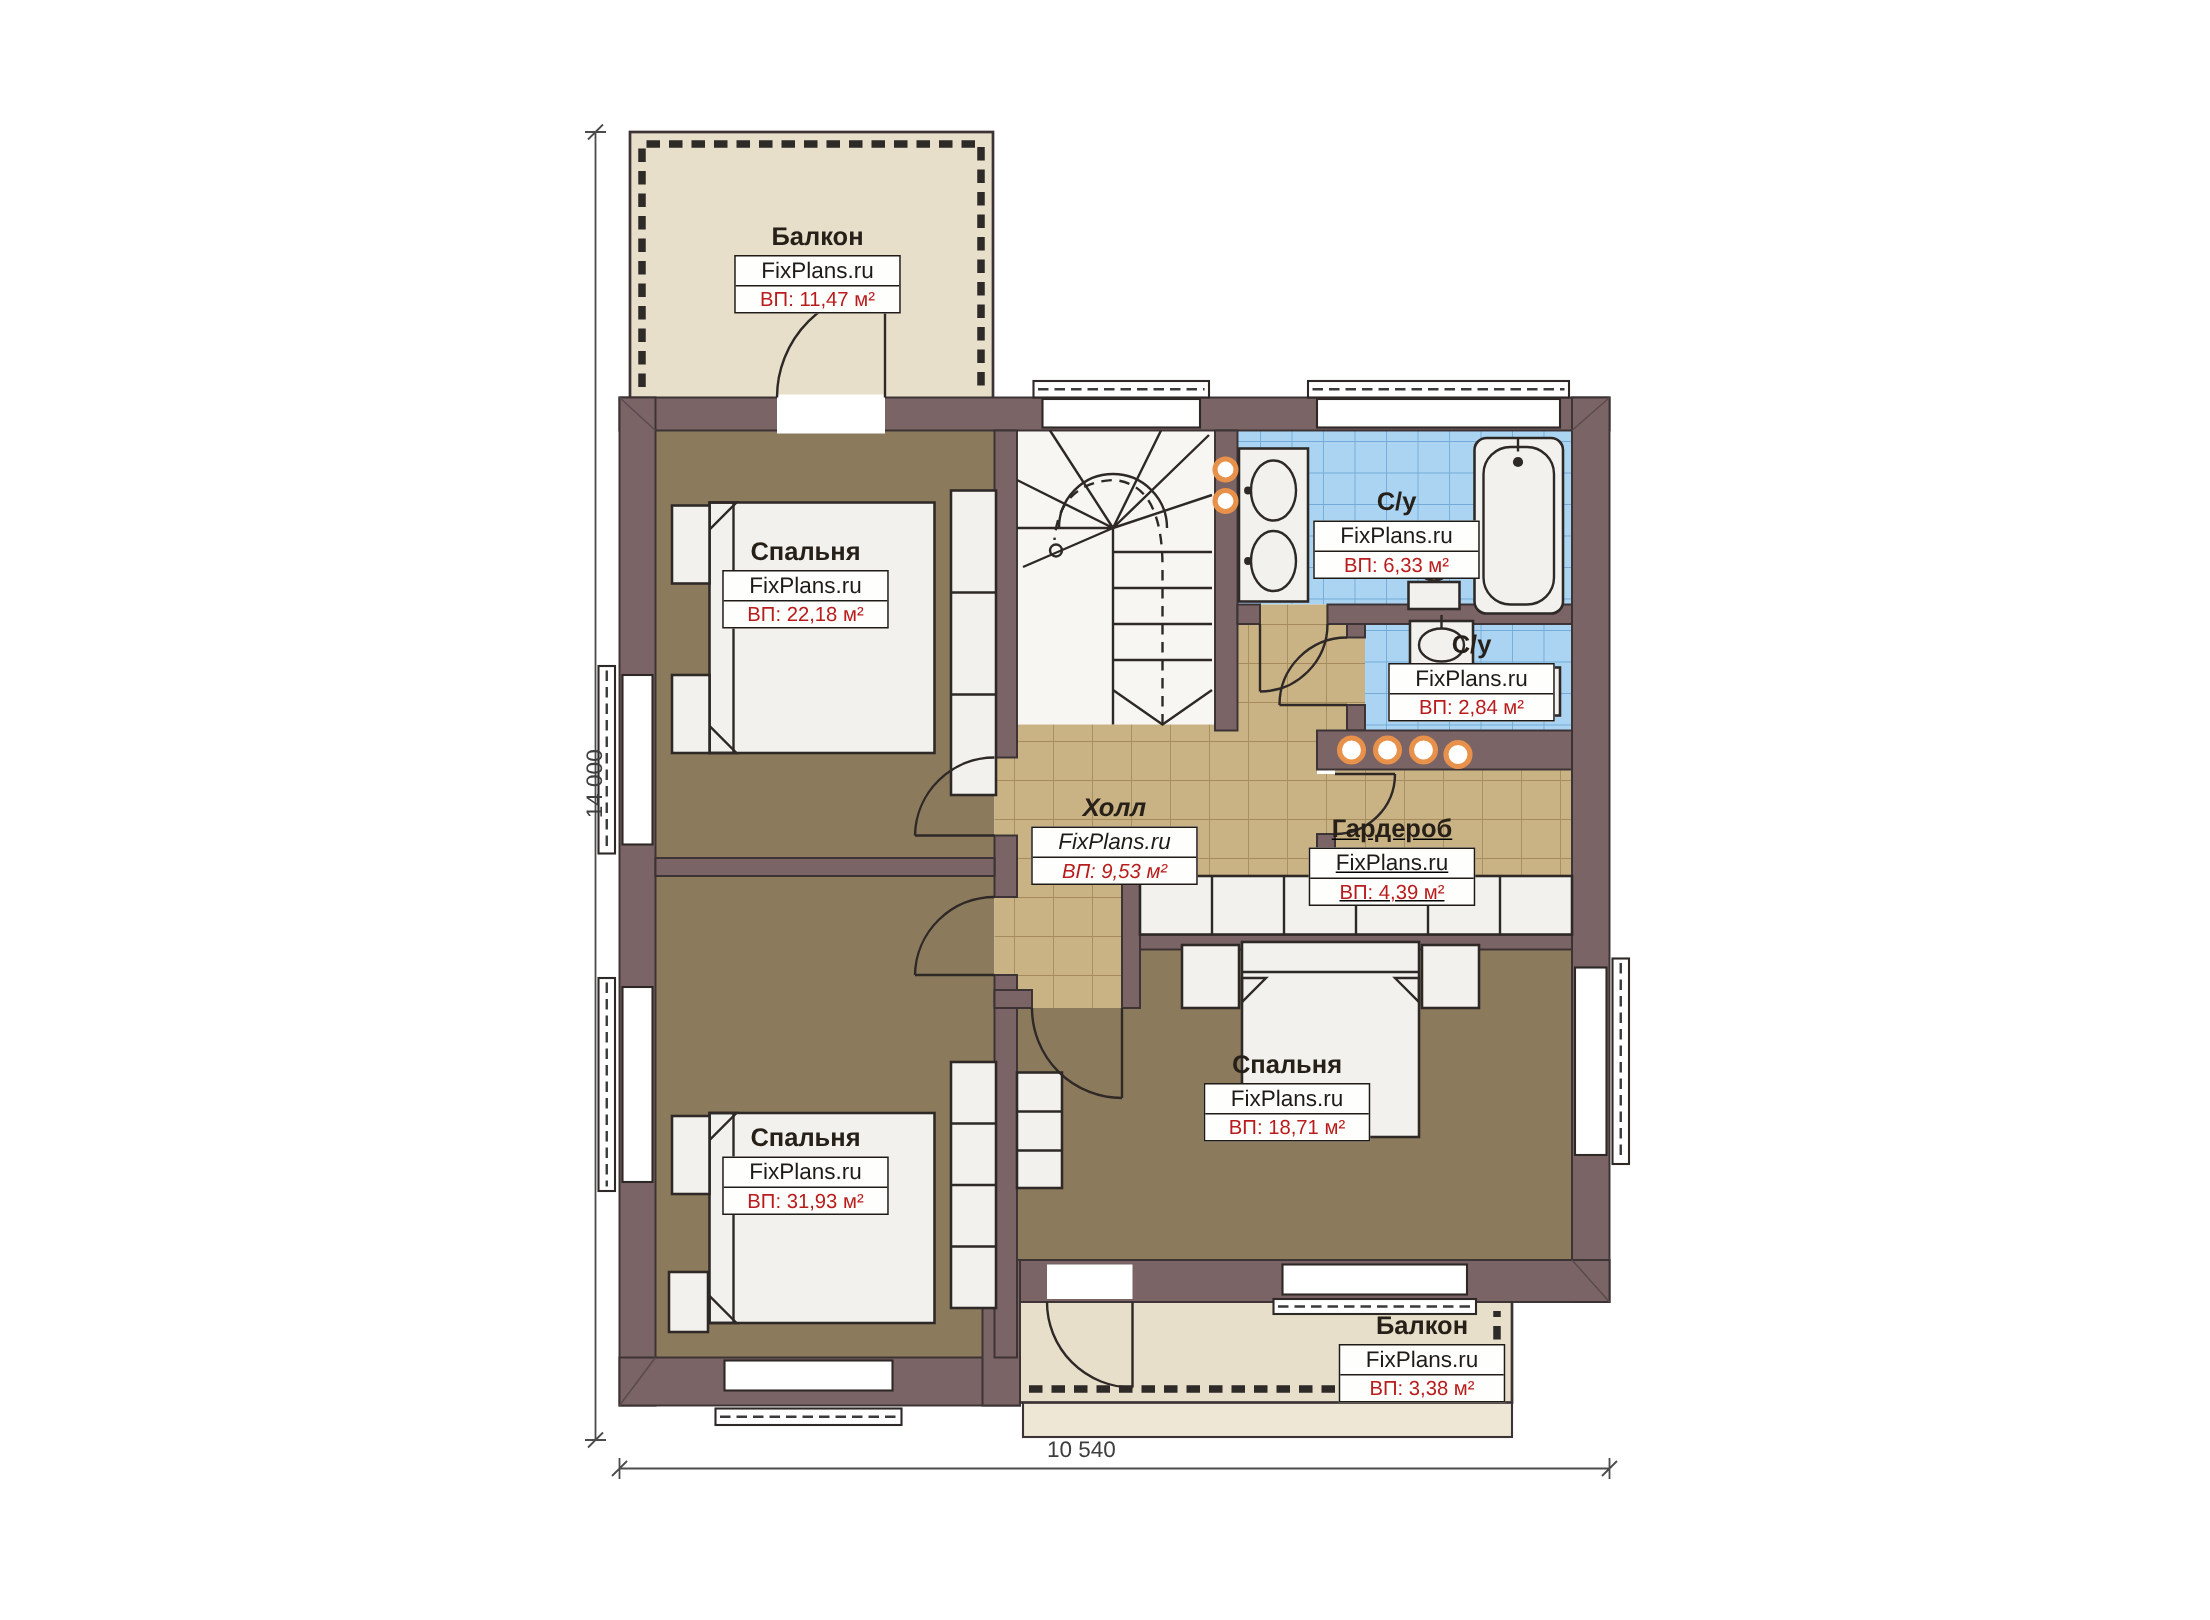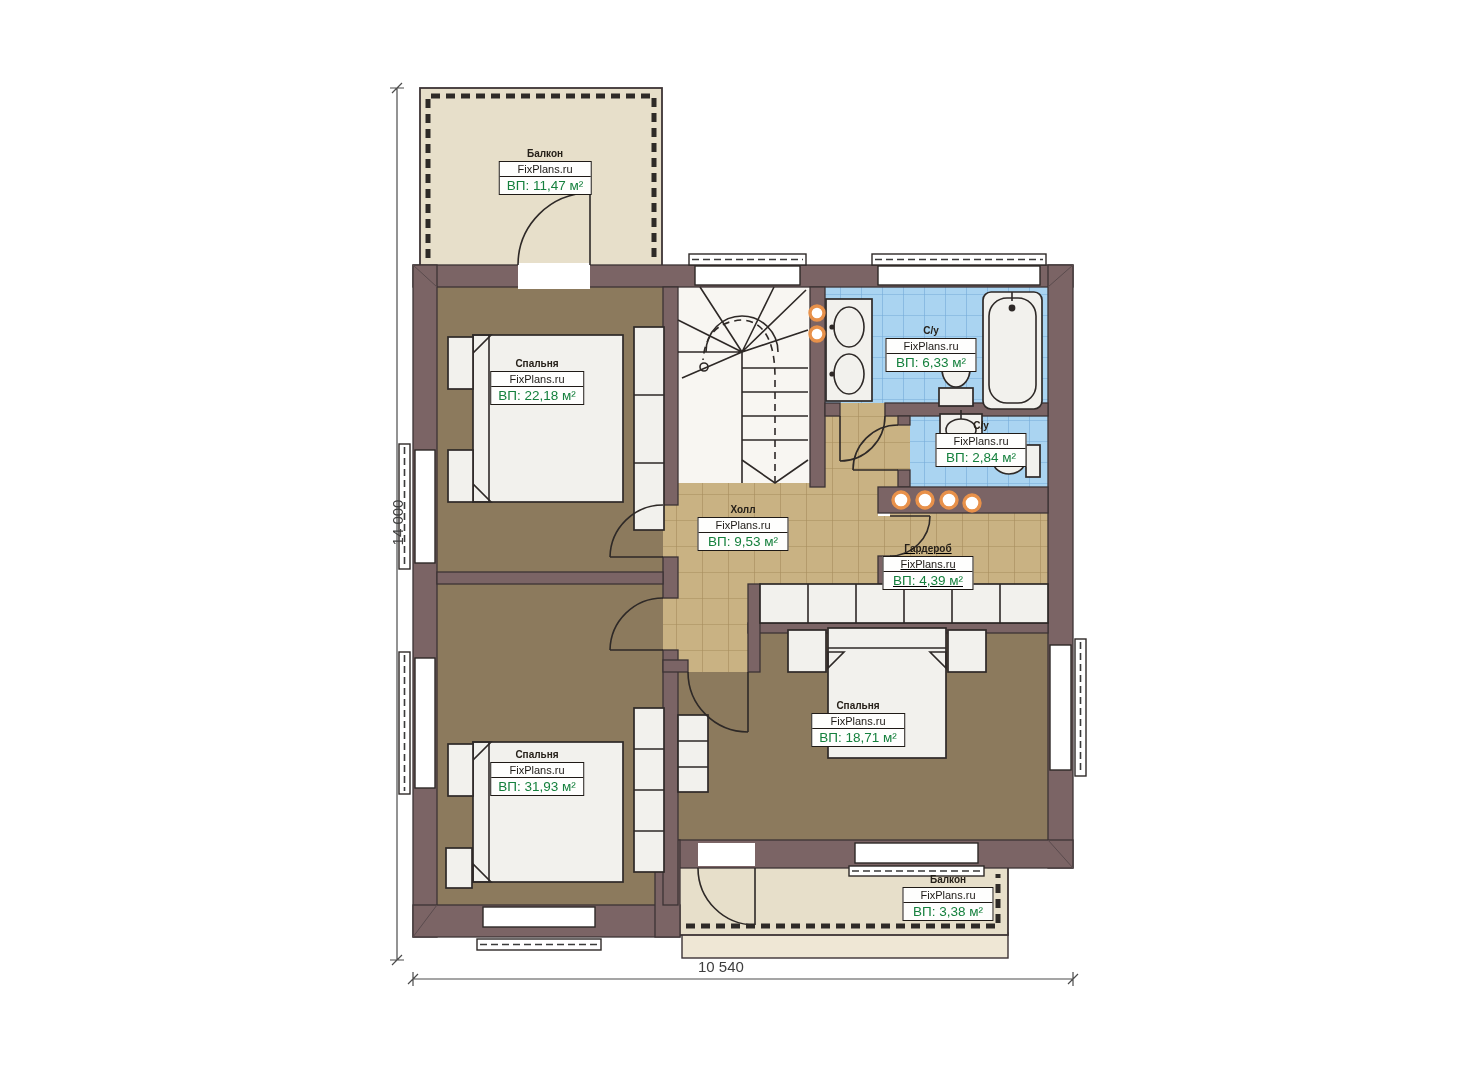--- a/index.html
+++ b/index.html
@@ -22,24 +22,24 @@
   .dash2{stroke-dasharray:7 5;}
   .white{fill:#ffffff;stroke:var(--line);stroke-width:1.4;}
   .silldash{fill:none;stroke:#3a3a3a;stroke-width:1.6;stroke-dasharray:7 4;}
   .light{fill:#ffffff;stroke:var(--light-accent);stroke-width:3.4;}
   .dim{fill:none;stroke:var(--dim-color);stroke-width:1.2;}
   .miter{stroke:#5a4b4d;stroke-width:1;}
   .dot{fill:var(--line);stroke:none;}
 
   .room-label{position:absolute;transform:translateX(-50%);display:flex;
     flex-direction:column;align-items:center;z-index:5;pointer-events:none;}
-  .room-name{font-size:10px;font-weight:bold;color:#262019;white-space:nowrap;margin-bottom:2px;text-align:right;}
+  .room-name{font-size:17px;font-weight:bold;color:#262019;white-space:nowrap;margin-bottom:2px;text-align:right;}
   .info-box{background:#fefefd;border:1.6px solid #1f1a16;text-align:center;}
-  .info-brand{font-size:11px;color:#1e1a16;padding:1px 17px;border-bottom:1.6px solid #1f1a16;white-space:nowrap;}
-  .info-area{font-size:13.5px;color:#15803d;padding:1px 7px;white-space:nowrap;}
+  .info-brand{font-size:15px;color:#1e1a16;padding:1px 17px;border-bottom:1.6px solid #1f1a16;white-space:nowrap;}
+  .info-area{font-size:13.5px;color:#b91c1c;padding:1px 7px;white-space:nowrap;}
 
   .dim-label{position:absolute;font-size:15px;color:#3e3e3e;z-index:4;}
   .dim-v{left:352px;top:514px;width:90px;text-align:center;transform:rotate(-90deg);}
   .dim-h{left:698px;top:958px;width:90px;}
 </style>
 </head>
 <body>
 
 <div id="stage">
 
@@ -292,21 +292,21 @@
     <div class="info-area">ВП: 6,33 м²</div>
   </div>
 </div>
 <div class="room-label" style="left:981px;top:420px;">
   <div class="room-name">С/у</div>
   <div class="info-box">
     <div class="info-brand">FixPlans.ru</div>
     <div class="info-area">ВП: 2,84 м²</div>
   </div>
 </div>
-<div class="room-label" style="left:743px;top:504px;">
+<div class="room-label" style="left:743px;top:529px;font-style:italic;">
   <div class="room-name">Холл</div>
   <div class="info-box">
     <div class="info-brand">FixPlans.ru</div>
     <div class="info-area">ВП: 9,53 м²</div>
   </div>
 </div>
 <div class="room-label" style="left:928px;top:543px;text-decoration:underline;">
   <div class="room-name">Гардероб</div>
   <div class="info-box">
     <div class="info-brand">FixPlans.ru</div>

